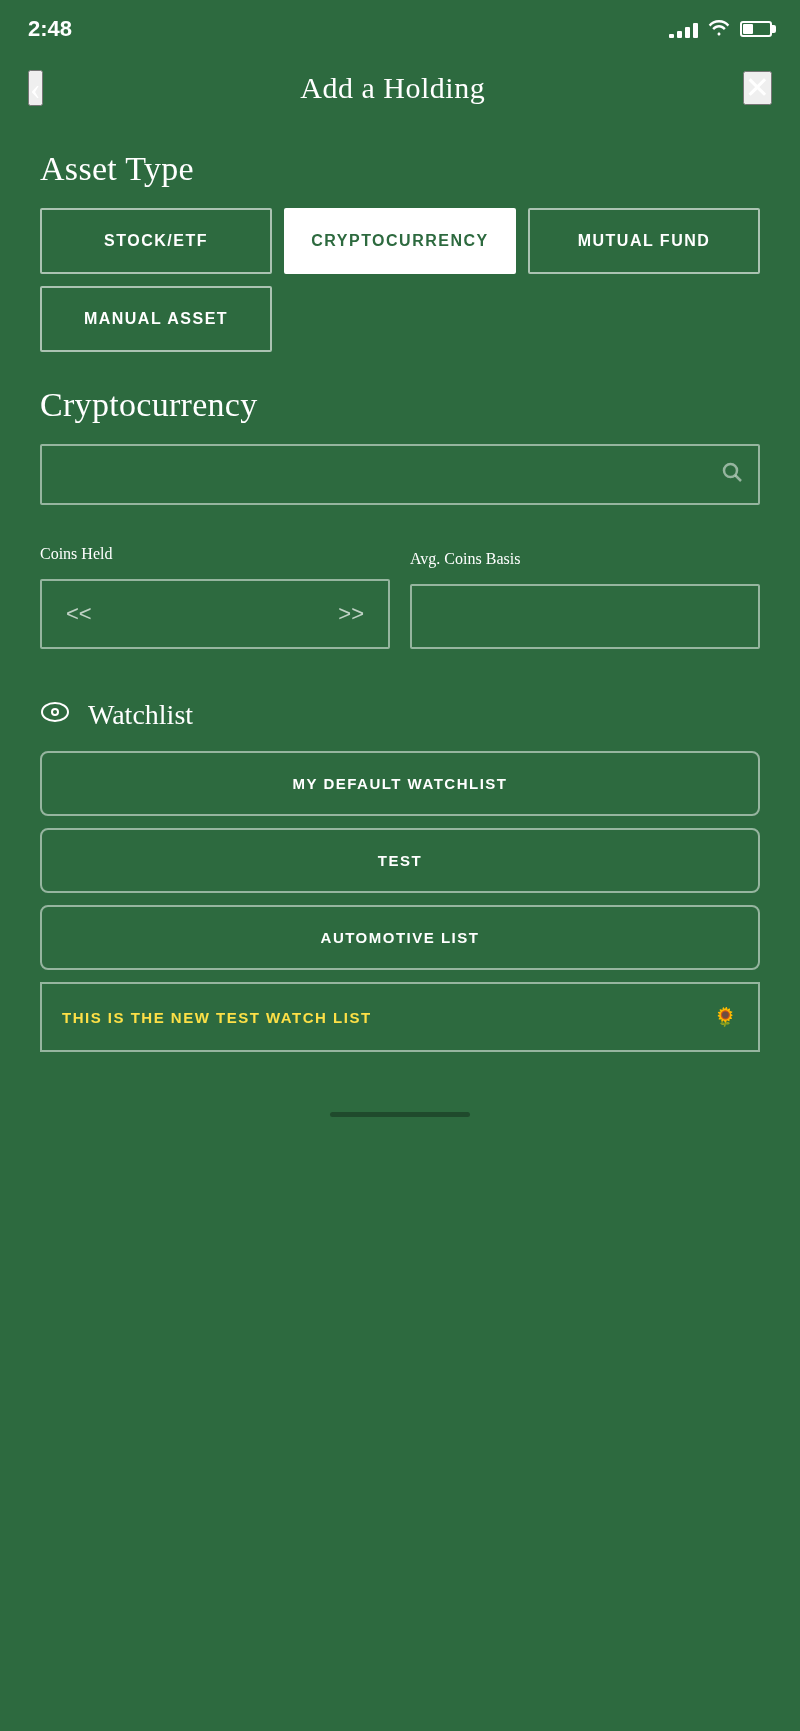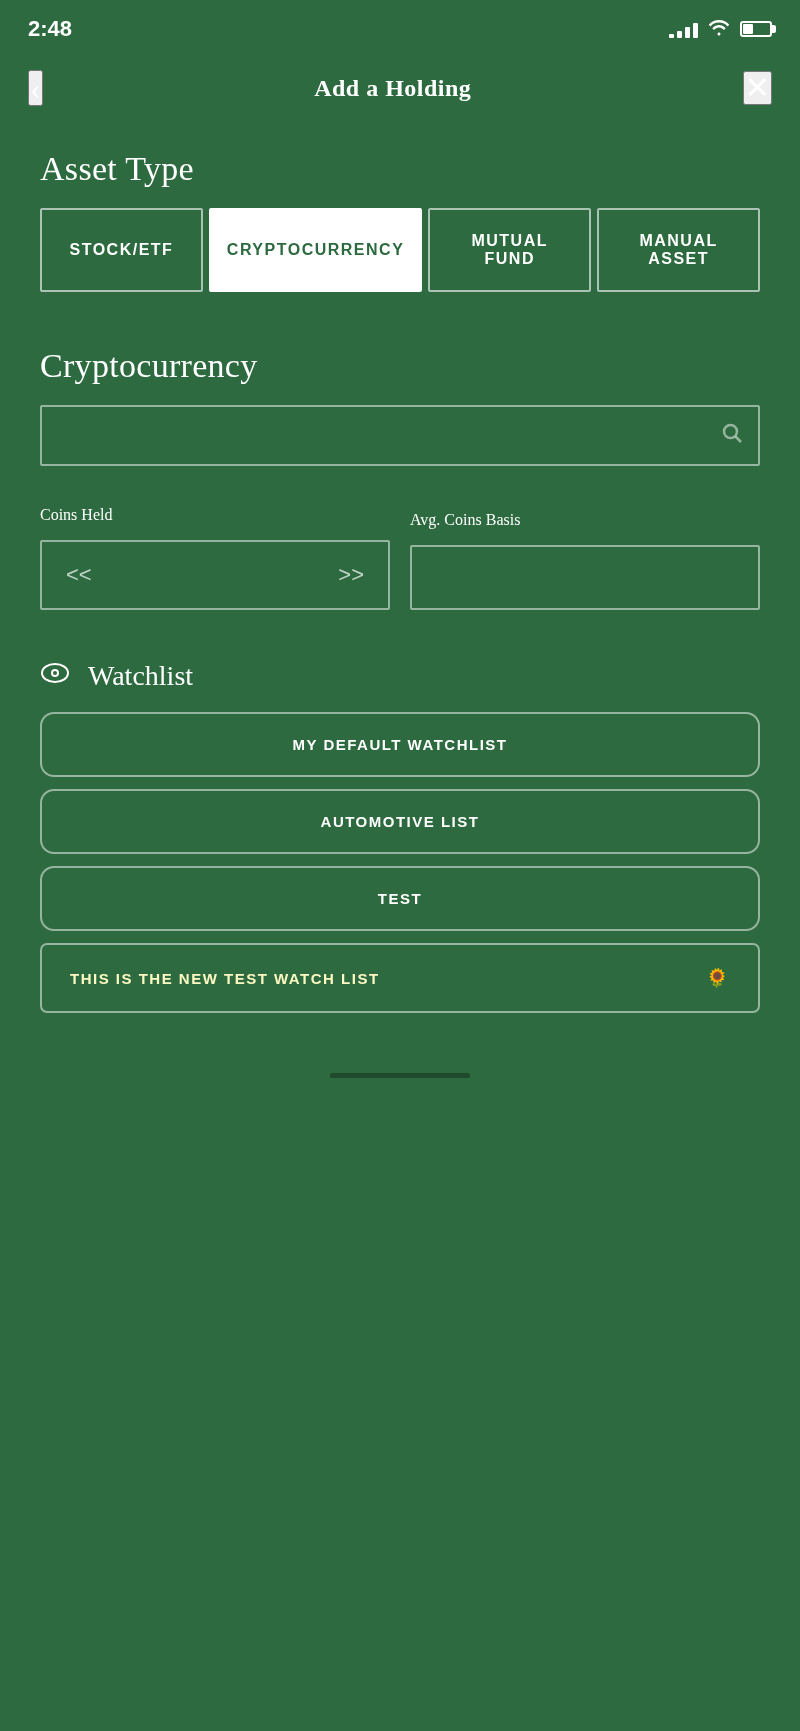--- a/index.html
+++ b/index.html
@@ -100,23 +100,23 @@
     .nav-back {
       font-size: 32px;
       color: #fff;
       cursor: pointer;
       font-weight: 300;
       font-family: Georgia, serif;
       line-height: 1;
     }
 
     .nav-title {
-      font-size: 24px;
-      color: #fff;
-      font-weight: 700;
+      font-size: 30px;
+      color: #fff;
+      font-weight: 400;
       font-family: Georgia, serif;
       letter-spacing: 0.5px;
     }
 
     .nav-close {
       font-size: 30px;
       color: #fff;
       cursor: pointer;
       font-weight: 300;
       font-family: Georgia, serif;
@@ -134,23 +134,23 @@
       font-weight: 400;
       color: #fff;
       margin-bottom: 20px;
       font-family: Georgia, serif;
       letter-spacing: 0.3px;
     }
 
     
     .asset-type-grid {
       display: grid;
-      grid-template-columns: 1fr 1fr 1fr 1fr;
-      gap: 6px;
-      margin-bottom: 55px;
+      grid-template-columns: 1fr 1fr 1fr;
+      gap: 12px;
+      margin-bottom: 34px;
     }
 
     .asset-type-btn {
       border: 2px solid rgba(255,255,255,0.6);
       background: transparent;
       color: #fff;
       padding: 22px 16px;
       font-size: 16px;
       font-weight: 700;
       letter-spacing: 1.5px;
@@ -278,41 +278,41 @@
     }
 
     .watchlist-items {
       display: flex;
       flex-direction: column;
       gap: 12px;
     }
 
     .watchlist-item {
       border: 2px solid rgba(255,255,255,0.5);
-      border-radius: 14px;
+      border-radius: 8px;
       padding: 22px 10px;
       font-size: 15px;
       font-weight: 700;
       letter-spacing: 1.5px;
       text-transform: uppercase;
       color: #fff;
       cursor: pointer;
       font-family: -apple-system, BlinkMacSystemFont, sans-serif;
       background: transparent;
     }
 
     .watchlist-item-partial {
       border: 2px solid rgba(255,255,255,0.5);
-      border-radius: 7px;
-      padding: 22px 28px;
+      border-radius: 0;
+      padding: 22px 20px;
       font-size: 15px;
       font-weight: 700;
       letter-spacing: 1.5px;
       text-transform: uppercase;
-      color: #fef9c3;
+      color: #fde047;
       cursor: pointer;
       font-family: -apple-system, BlinkMacSystemFont, sans-serif;
       background: transparent;
       overflow: hidden;
       white-space: nowrap;
       text-overflow: ellipsis;
       display: flex;
       align-items: center;
       gap: 10px;
     }
@@ -411,24 +411,24 @@
         </svg>
       </span>
       <span class="watchlist-title">Watchlist</span>
     </div>
 
     <div class="watchlist-items">
       <button class="watchlist-item">
         <span>MY DEFAULT WATCHLIST</span>
       </button>
       <button class="watchlist-item">
+        <span>TEST</span>
+      </button>
+      <button class="watchlist-item">
         <span>AUTOMOTIVE LIST</span>
-      </button>
-      <button class="watchlist-item">
-        <span>TEST</span>
       </button>
       <div class="watchlist-item-partial">
         <span style="flex:1; overflow:hidden; text-overflow:ellipsis; white-space:nowrap;">THIS IS THE NEW TEST WATCH LIST</span>
         <span style="font-size:18px;">🌻</span>
       </div>
     </div>
   </div>
 
 </div>
 

